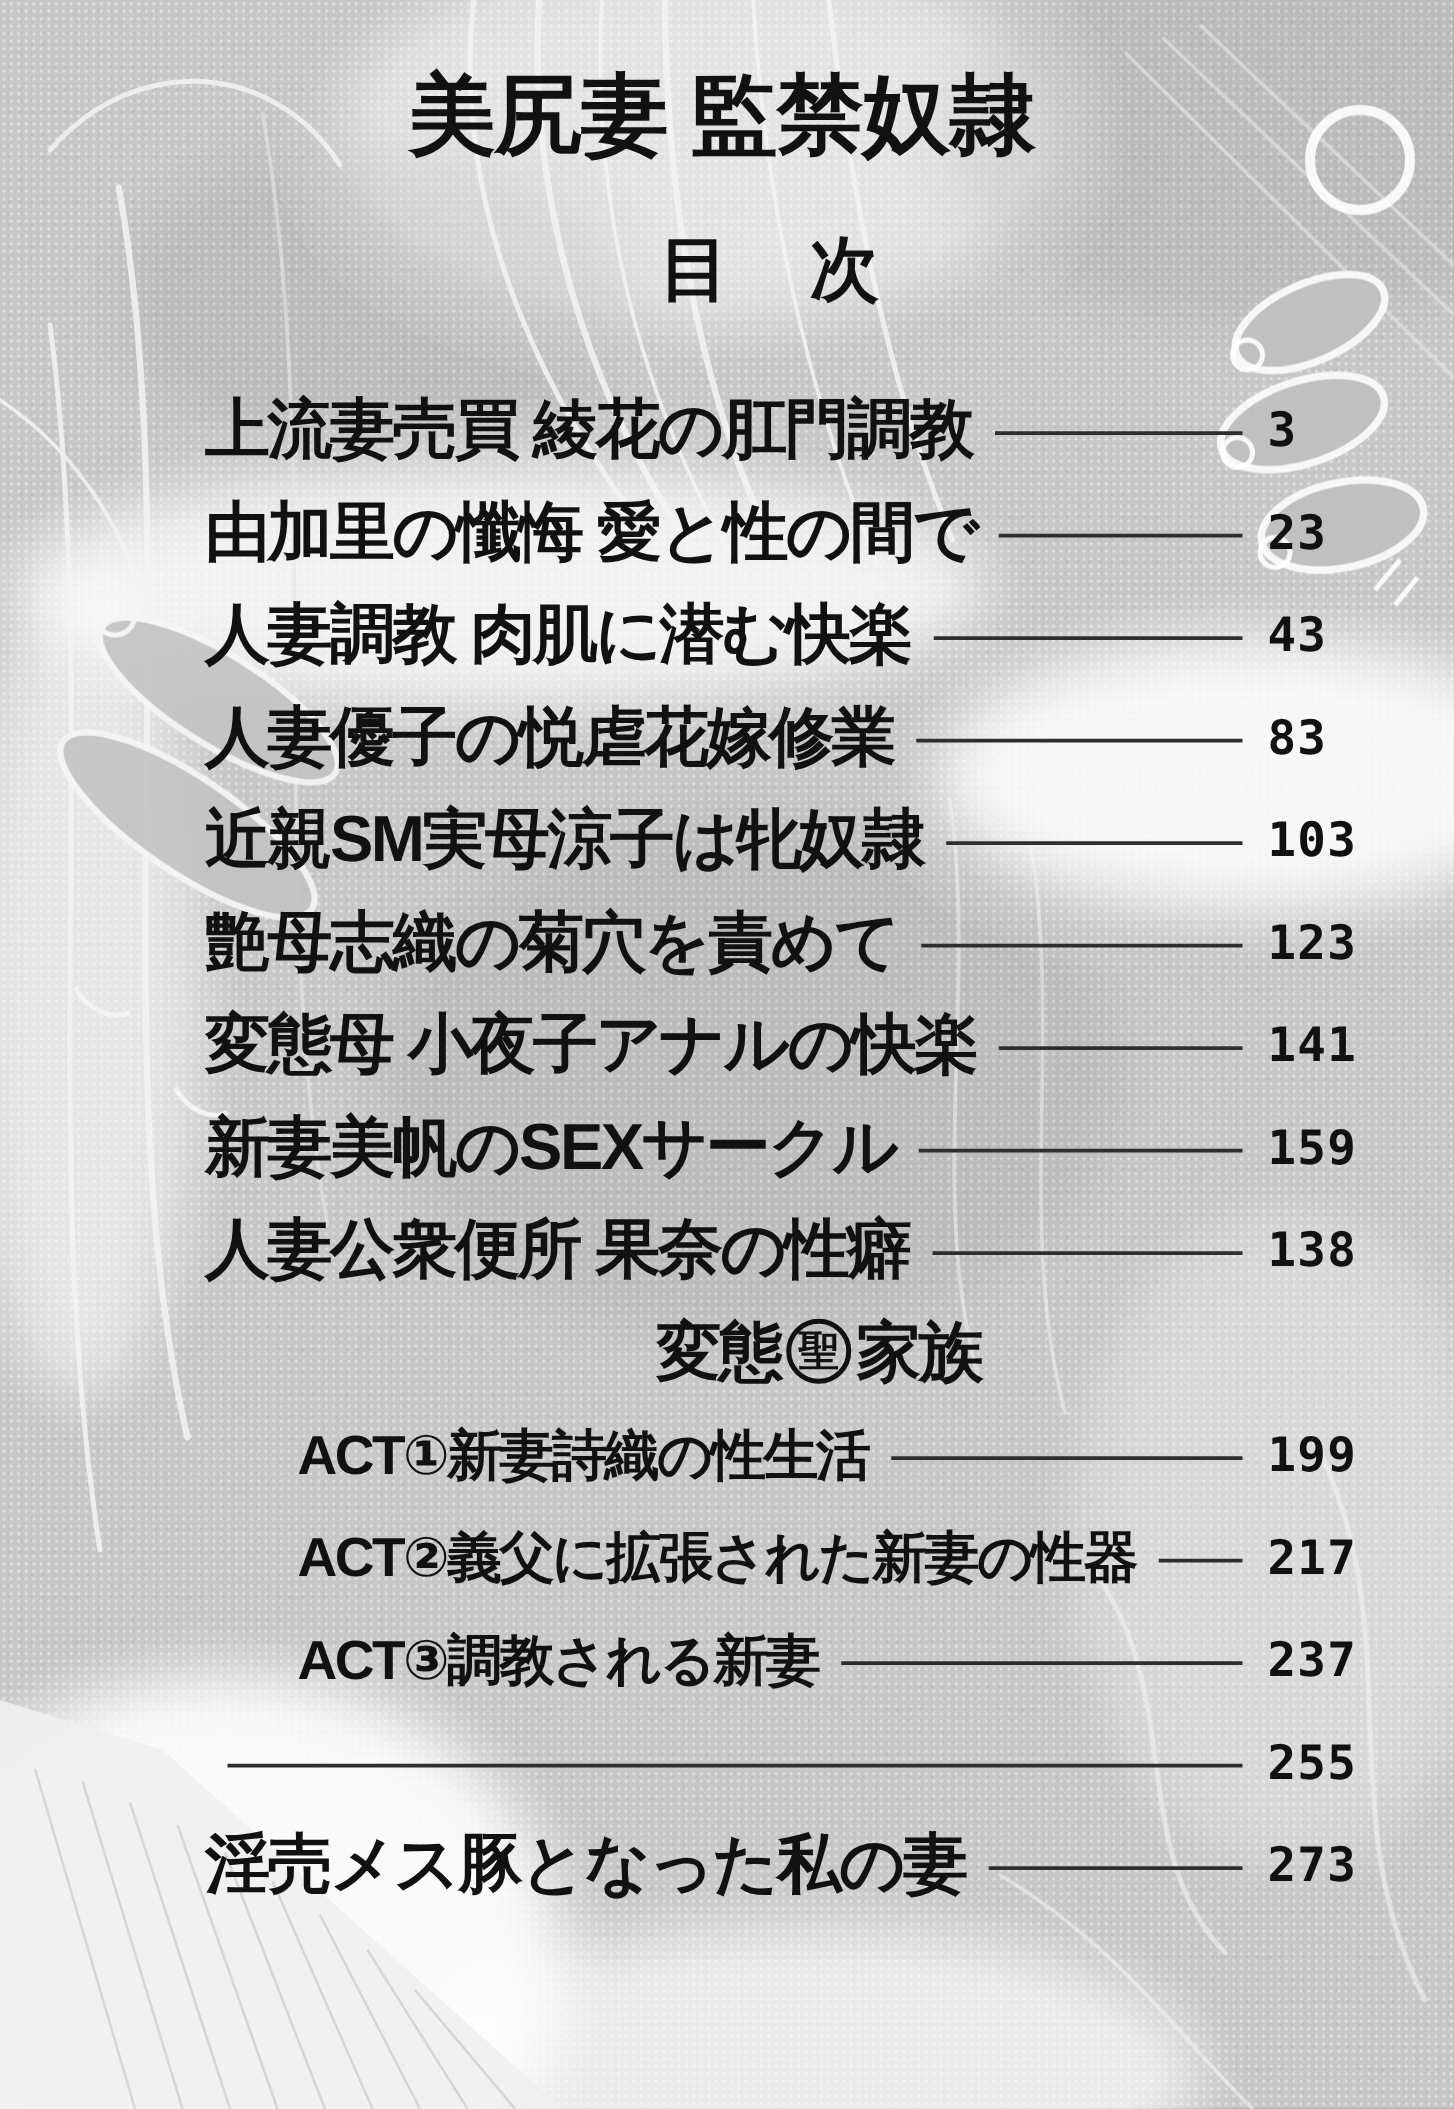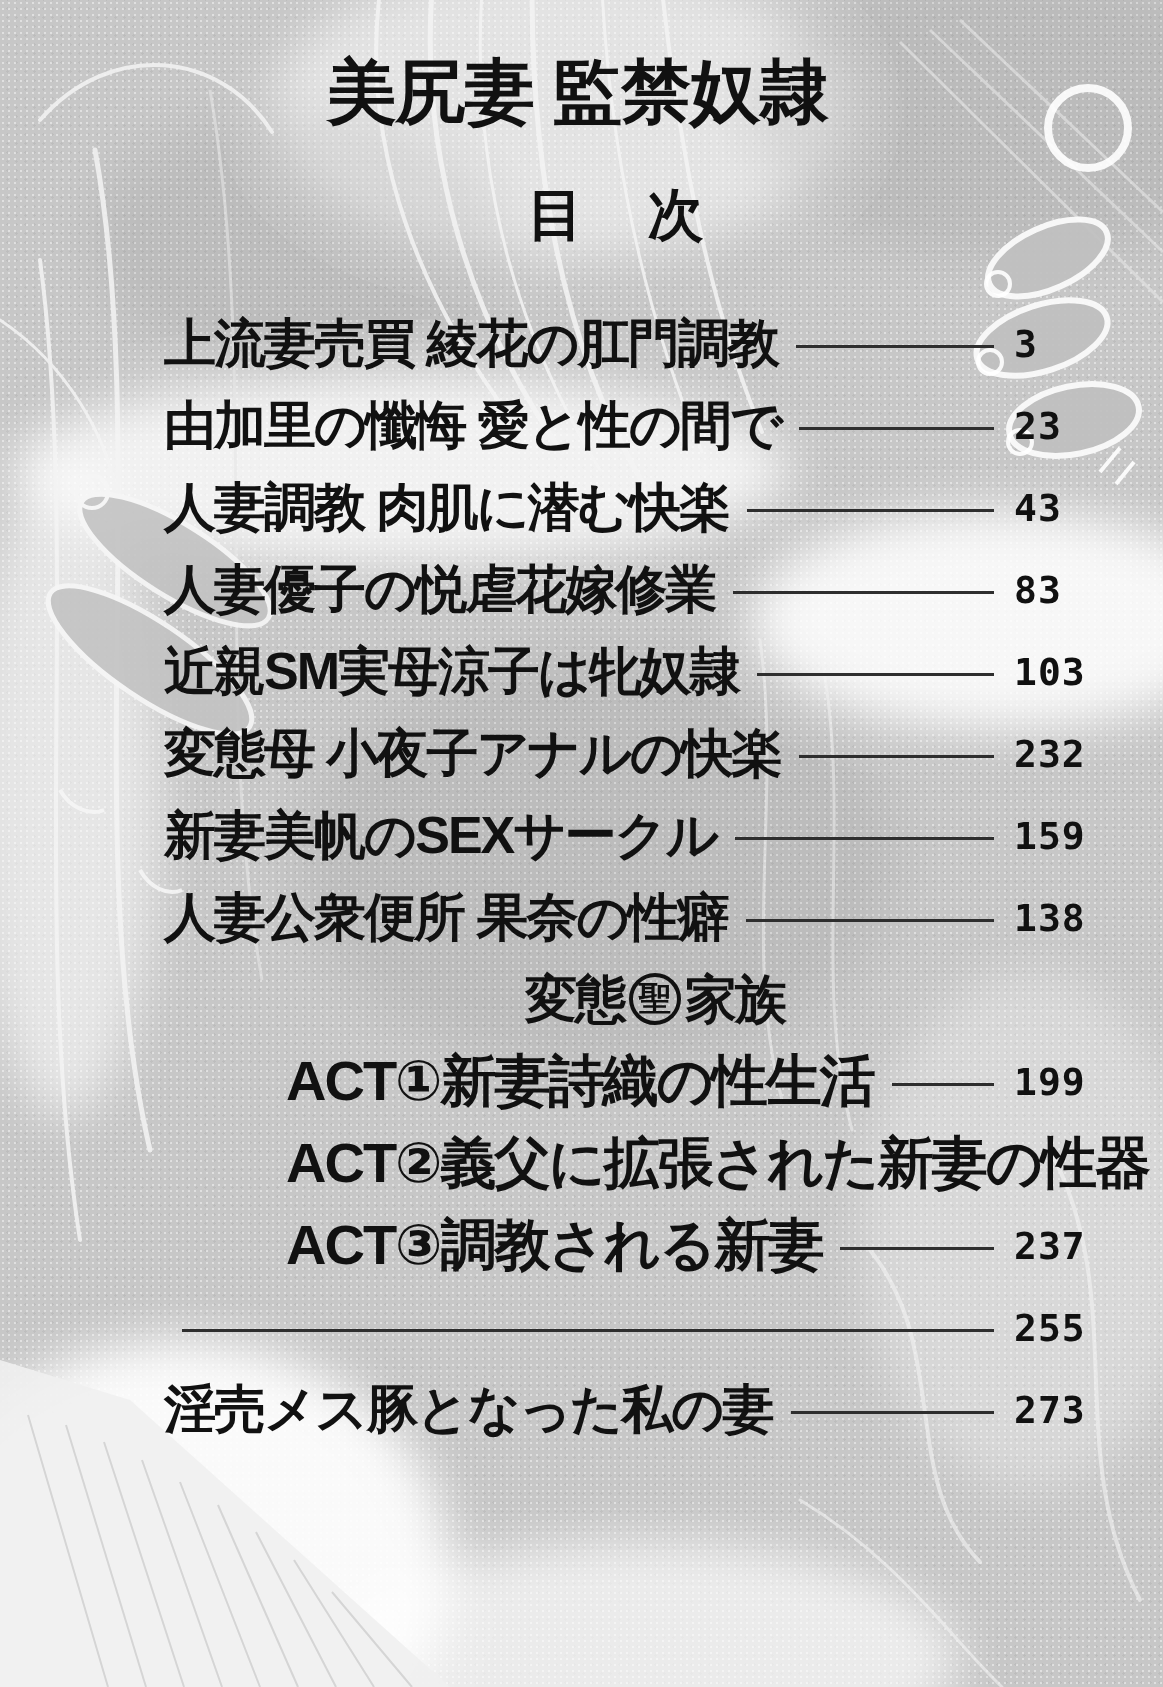--- a/index.html
+++ b/index.html
@@ -29,21 +29,21 @@
   .contents-heading{
     position:absolute;top:178px;left:0;right:0;
     text-align:center;
     font-size:56px;font-weight:900;letter-spacing:4px;
     white-space:nowrap;
   }
   .toc{position:absolute;left:128px;right:53px;top:303px;}
   .row{display:flex;align-items:center;height:82px;white-space:nowrap;}
   .row .title{font-size:52px;font-weight:900;letter-spacing:-2px;}
   .row.indent{padding-left:74px;}
-  .row.indent .title{font-size:56px;margin-left:48px;}
+  .row.indent .title{font-size:44px;}
   .leader{flex:1;height:3px;background:#2e2e2e;margin:0 20px 0 18px;transform:translateY(2px);}
   .pagenum{
     width:132px;flex:0 0 132px;text-align:left;
     font-family:"DejaVu Sans Mono","Liberation Mono",monospace;
     font-size:38px;font-weight:700;letter-spacing:1px;
   }
   .no-page{justify-content:center;}
   .circle{
     display:inline-flex;align-items:center;justify-content:center;
     width:44px;height:44px;border:4px solid #111;border-radius:50%;
@@ -167,25 +167,30 @@
         <div class="leader"></div>
         <span class="pagenum">83</span>
       </div>
 
       <div class="row">
         <span class="title">近親SM実母涼子は牝奴隷</span>
         <div class="leader"></div>
         <span class="pagenum">103</span>
       </div>
 
+      <div class="row">
+        <span class="title">艶母志織の菊穴を責めて</span>
+        <div class="leader"></div>
+        <span class="pagenum">123</span>
+      </div>
 
       <div class="row">
         <span class="title">変態母 小夜子アナルの快楽</span>
         <div class="leader"></div>
-        <span class="pagenum">232</span>
+        <span class="pagenum">141</span>
       </div>
 
       <div class="row">
         <span class="title">新妻美帆のSEXサークル</span>
         <div class="leader"></div>
         <span class="pagenum">159</span>
       </div>
 
       <div class="row">
         <span class="title">人妻公衆便所 果奈の性癖</span>

